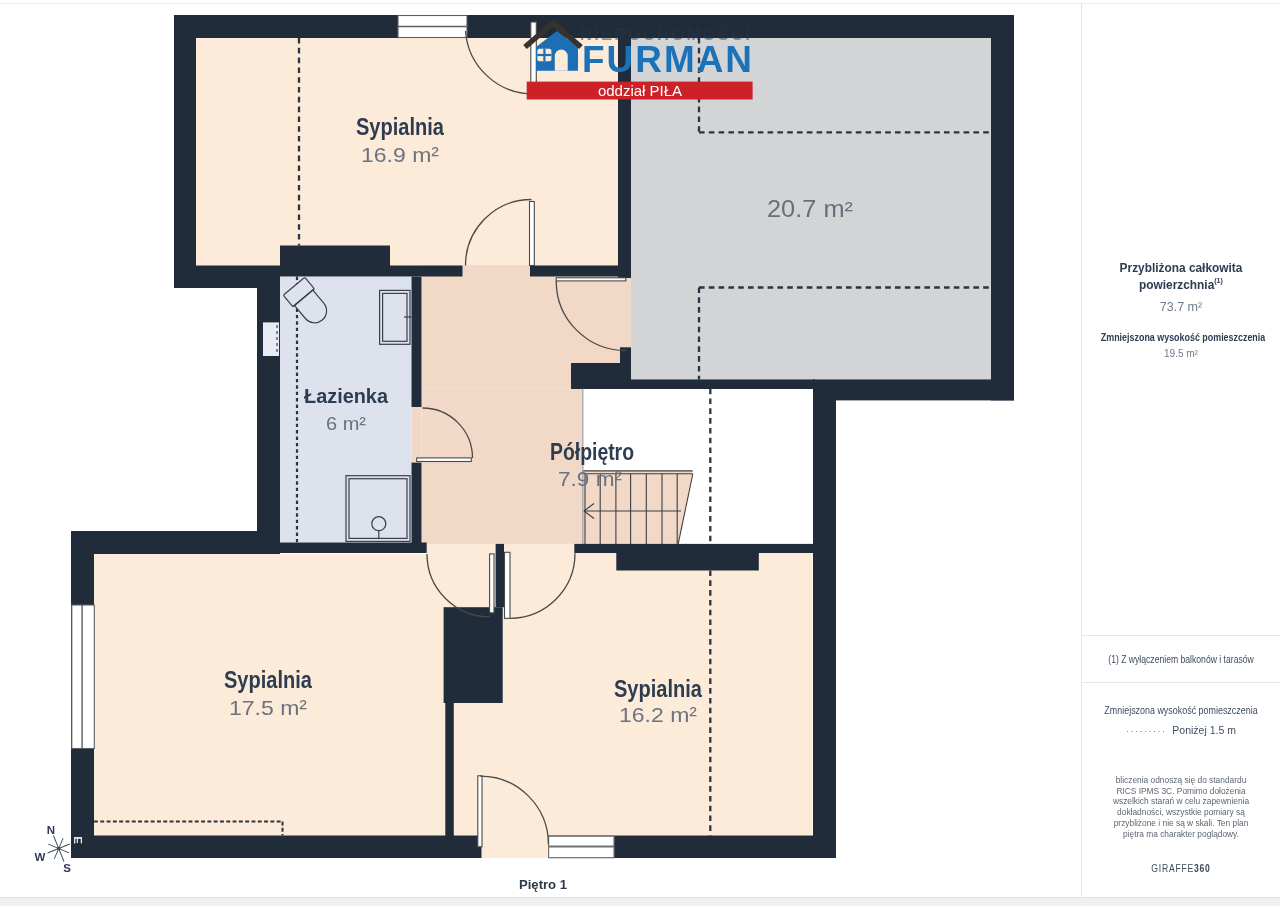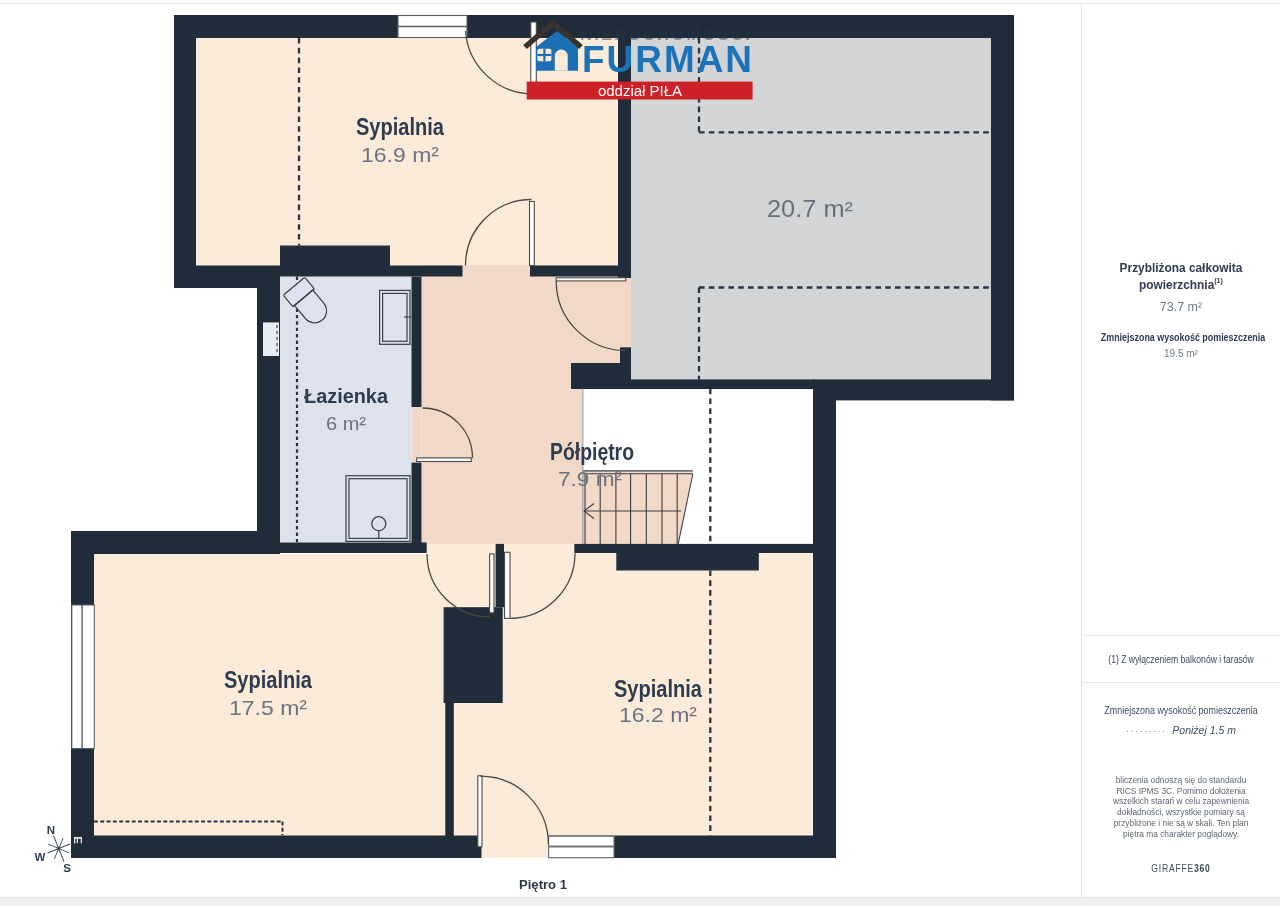--- a/index.html
+++ b/index.html
@@ -198,17 +198,17 @@
 <div id="botstrip"></div>
 <div id="sidebar">
   <div class="stxt" style="top:260px;font-size:12.5px;font-weight:bold;color:#2d3c52;line-height:17px;white-space:nowrap;transform:scale(0.95,1);">Przybliżona całkowita<br>powierzchnia<span style="font-size:7.5px;position:relative;top:-6px;">(1)</span></div>
   <div class="stxt" style="top:300px;font-size:12.5px;color:#707a89;">73.7 m²</div>
   <div class="stxt" style="top:331px;font-size:11px;font-weight:bold;color:#2d3c52;white-space:nowrap;transform:scale(0.81,1);">Zmniejszona wysokość pomieszczenia</div>
   <div class="stxt" style="top:348px;font-size:10px;color:#707a89;">19.5 m²</div>
   <div class="sline" style="top:635px;"></div>
   <div class="stxt" style="top:653px;font-size:10.5px;color:#3e4c61;white-space:nowrap;transform:scale(0.82,1);">(1) Z wyłączeniem balkonów i tarasów</div>
   <div class="sline" style="top:682px;"></div>
   <div class="stxt" style="top:704px;font-size:10.5px;color:#3e4c61;white-space:nowrap;transform:scale(0.85,1);">Zmniejszona wysokość pomieszczenia</div>
-  <div class="stxt" style="top:724px;font-size:10.5px;color:#3e4c61;font-style:italic;"><span style="letter-spacing:1.5px;color:#6b7684;font-size:9px;">·········</span>&nbsp;&nbsp;Poniżej 1.5 m</div>
+  <div class="stxt" style="top:724px;font-size:10.5px;color:#3e4c61;"><span style="letter-spacing:1.5px;color:#6b7684;font-size:9px;">·········</span>&nbsp;&nbsp;Poniżej 1.5 m</div>
   <div class="stxt" style="top:775px;font-size:9.5px;line-height:10.7px;color:#5d6673;white-space:nowrap;transform:scale(0.88,1);">bliczenia odnoszą się do standardu<br>RICS IPMS 3C. Pomimo dołożenia<br>wszelkich starań w celu zapewnienia<br>dokładności, wszystkie pomiary są<br>przybliżone i nie są w skali. Ten plan<br>piętra ma charakter poglądowy.</div>
   <div class="stxt" style="top:862px;font-size:11px;color:#3f4958;letter-spacing:1px;transform:scale(0.78,1);">GIRAFFE<b>360</b></div>
 </div>
 </div>
 
 </body></html>

